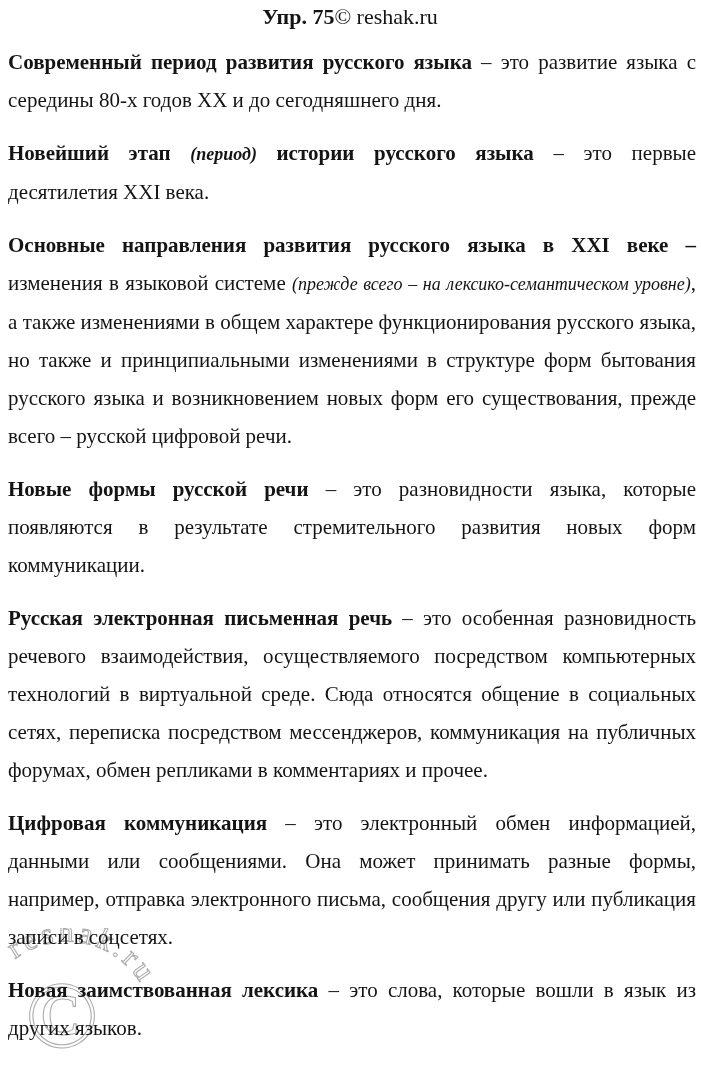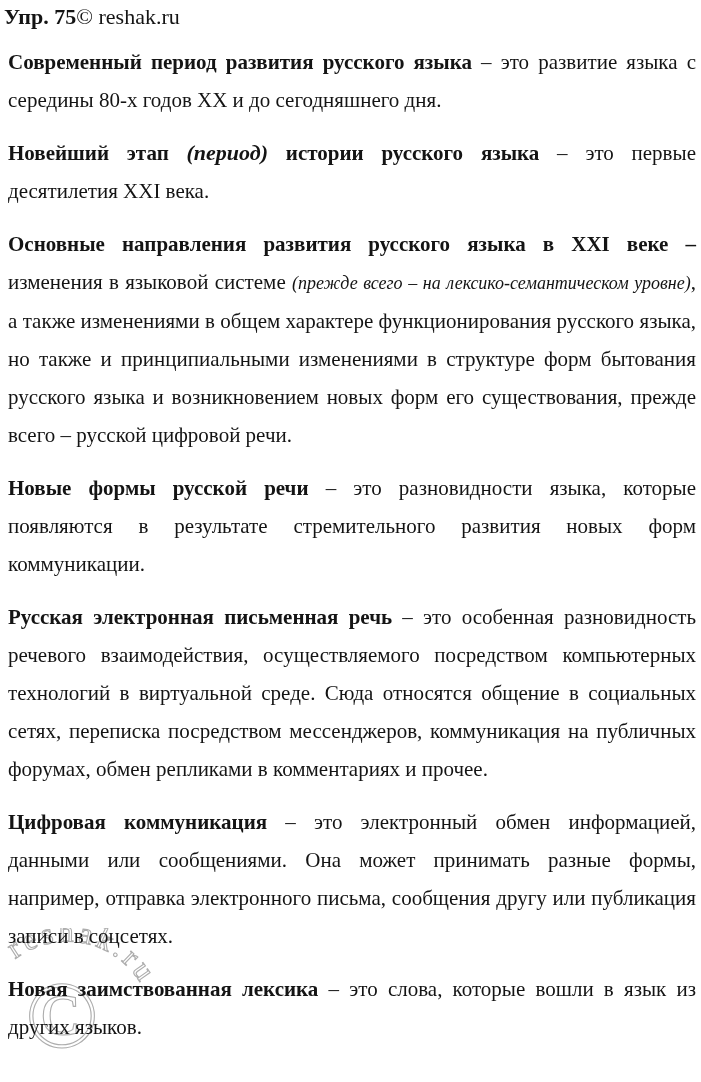--- a/index.html
+++ b/index.html
@@ -10,21 +10,21 @@
     -webkit-font-smoothing:antialiased;
   }
   .page{
     position:relative;
     width:701px;height:1082px;
     overflow:hidden;
     background:#ffffff;
   }
   .hdr{
     position:relative;z-index:1;
-    display:flex;justify-content:flex-start;align-items:baseline;
+    display:flex;justify-content:center;align-items:baseline;
     padding:3px 5px 0 4px;
     font-size:22px;line-height:27px;
   }
   .hdr .ex{font-weight:bold;}
   .hdr .cr{font-weight:normal;}
   .doc{
     position:relative;z-index:1;
     padding:0 5px 0 8px;
     margin-top:13px;
   }
@@ -32,21 +32,21 @@
     margin:0 0 15px 0;
     font-size:21px;
     line-height:38px;
     text-align:justify;
     text-justify:inter-word;
   }
   p.para:last-child{margin-bottom:0;}
   .r-n{font-weight:normal;font-style:normal;}
   .r-b{font-weight:bold;}
   .r-i{font-style:italic;font-size:18px;}
-  .r-bi{font-weight:bold;font-style:italic;font-size:22px;}
+  .r-bi{font-weight:bold;font-style:italic;font-size:18px;}
   .watermark{
     position:absolute;
     left:0;top:928px;
     width:240px;height:154px;
     z-index:0;
     pointer-events:none;
   }
   .wm{
     fill:none;
     stroke:#adadad;

